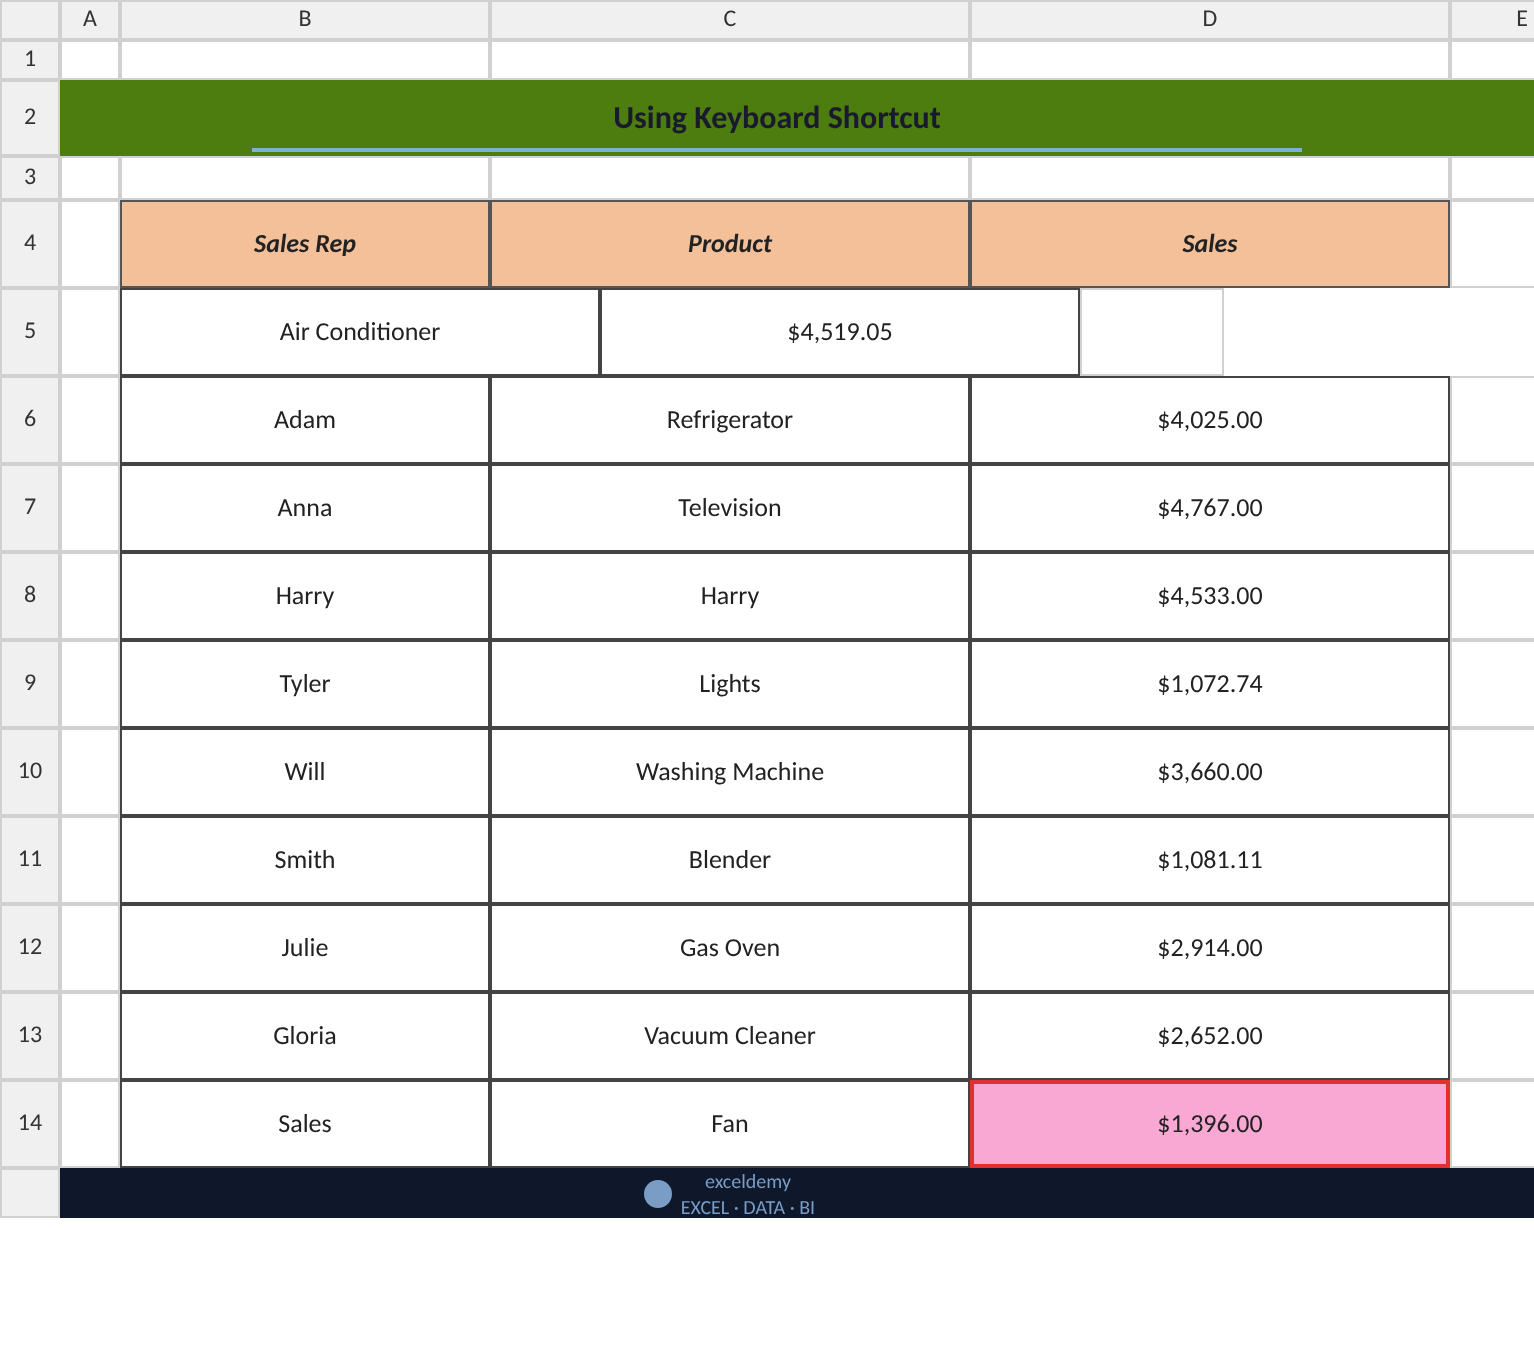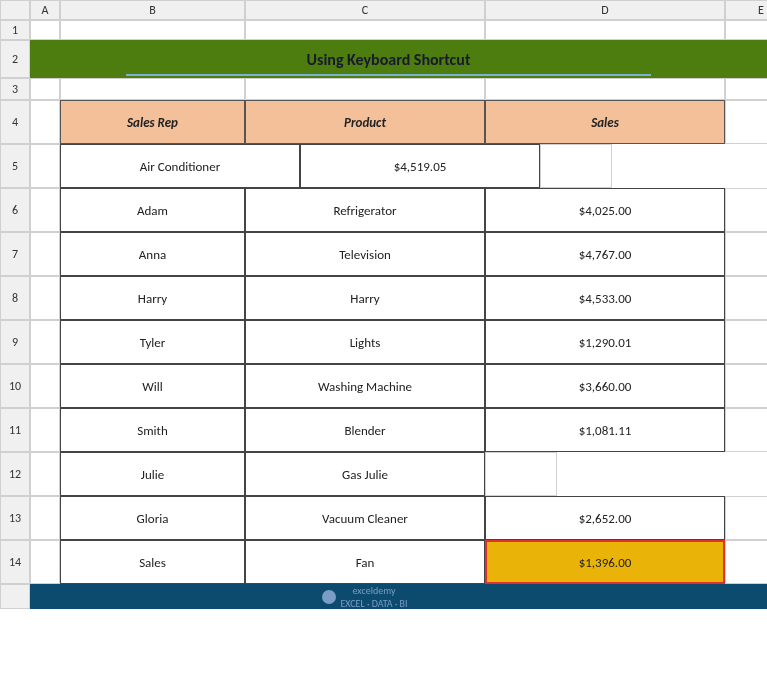--- a/index.html
+++ b/index.html
@@ -121,32 +121,32 @@
       font-style: italic;
     }
 
     .data-cell {
       border: 1.5px solid #444;
       background: #ffffff;
     }
 
     .highlighted-cell {
       border: 2.5px solid #e03030;
-      background: #eab308;
+      background: #f9a8d4;
     }
 
     
     .watermark-row {
       display: flex;
       height: 25px;
     }
 
     .watermark-cell {
       border: none;
-      background: #0c4a6e;
+      background: #0f172a;
       display: flex;
       align-items: center;
       justify-content: center;
       flex-shrink: 0;
     }
 
     .watermark-text {
       font-size: 10px;
       color: #7a9dc5;
       text-align: center;
@@ -249,21 +249,21 @@
       <div class="cell col-b data-cell">Harry</div>
       <div class="cell col-c data-cell">Harry</div>
       <div class="cell col-d data-cell">$4,533.00</div>
       <div class="cell col-e"></div>
     </div>
       <div class="row-container data-row">
       <div class="row-header">9</div>
       <div class="cell col-a"></div>
       <div class="cell col-b data-cell">Tyler</div>
       <div class="cell col-c data-cell">Lights</div>
-      <div class="cell col-d data-cell">$1,290.01</div>
+      <div class="cell col-d data-cell">$1,072.74</div>
       <div class="cell col-e"></div>
     </div>
       <div class="row-container data-row">
       <div class="row-header">10</div>
       <div class="cell col-a"></div>
       <div class="cell col-b data-cell">Will</div>
       <div class="cell col-c data-cell">Washing Machine</div>
       <div class="cell col-d data-cell">$3,660.00</div>
       <div class="cell col-e"></div>
     </div>
@@ -272,21 +272,22 @@
       <div class="cell col-a"></div>
       <div class="cell col-b data-cell">Smith</div>
       <div class="cell col-c data-cell">Blender</div>
       <div class="cell col-d data-cell">$1,081.11</div>
       <div class="cell col-e"></div>
     </div>
       <div class="row-container data-row">
       <div class="row-header">12</div>
       <div class="cell col-a"></div>
       <div class="cell col-b data-cell">Julie</div>
-      <div class="cell col-c data-cell">Gas Julie</div>
+      <div class="cell col-c data-cell">Gas Oven</div>
+      <div class="cell col-d data-cell">$2,914.00</div>
       <div class="cell col-e"></div>
     </div>
       <div class="row-container data-row">
       <div class="row-header">13</div>
       <div class="cell col-a"></div>
       <div class="cell col-b data-cell">Gloria</div>
       <div class="cell col-c data-cell">Vacuum Cleaner</div>
       <div class="cell col-d data-cell">$2,652.00</div>
       <div class="cell col-e"></div>
     </div>

